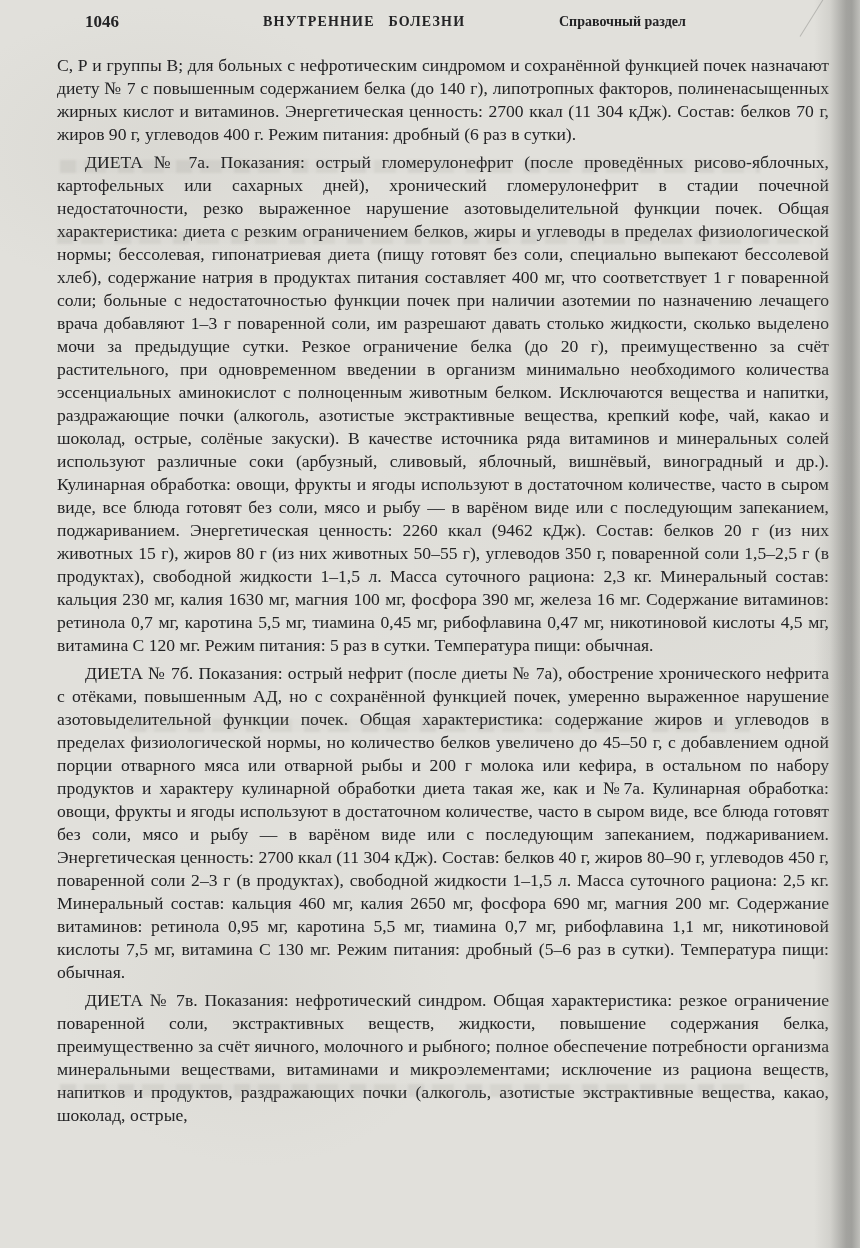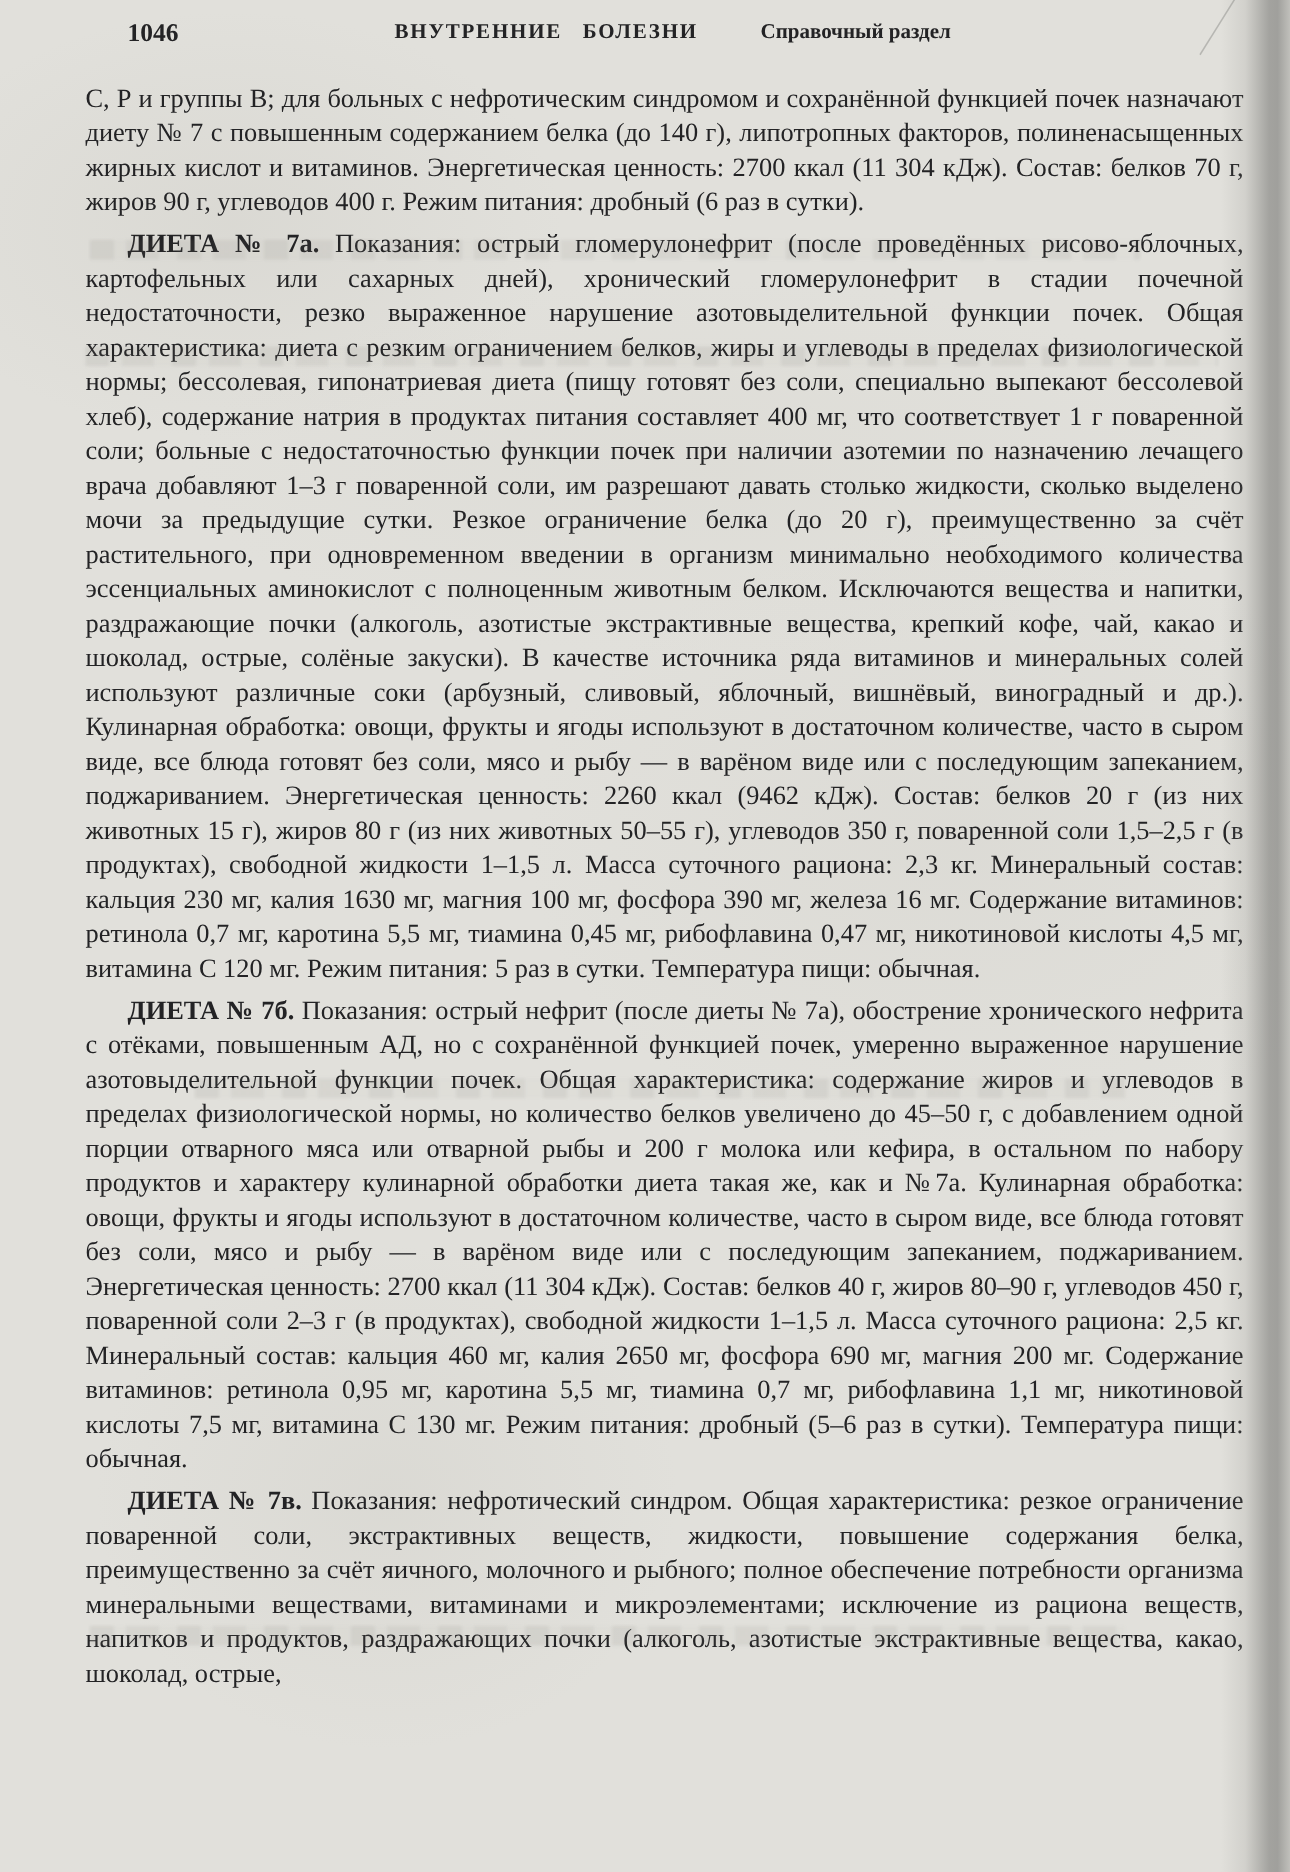--- a/index.html
+++ b/index.html
@@ -15,38 +15,38 @@
       radial-gradient(ellipse 300px 260px at 30% 80%, rgba(188,186,178,0.18), transparent 65%),
       radial-gradient(ellipse 500px 180px at 55% 25%, rgba(210,208,200,0.22), transparent 70%);
     font-family: "Liberation Serif", "DejaVu Serif", serif;
     color: #232325;
   }
   
   #header { position: absolute; top: 11px; left: 0; width: 860px; height: 26px; }
   .hdr { position: absolute; top: 0; white-space: nowrap; font-size: 14px; line-height: 22px; font-weight: bold; }
   #page-number { left: 85px; font-weight: bold; font-size: 17px; }
   #book-title  { left: 263px; letter-spacing: 1.2px; word-spacing: 9px; }
-  #section-title { left: 507px; }
+  #section-title { left: 559px; }
   
   #page-body {
     position: absolute;
     left: 57px; top: 54px;
     width: 772px;
     text-align: justify;
   }
   #page-body p.para {
     margin: 0;
     font-size: 17.6px;
     line-height: 23px;
   }
   #page-body p.para + p.para { margin-top: 5px; }
   #page-body p.para.indent { text-indent: 28px; }
   .r-normal { font-style: normal; font-weight: normal; }
   .r-italic { }
-  .r-bold   { font-weight: bold; }
+  .r-bold   { font-weight: normal; }
   
   #edge-shadow {
     position: absolute; top: 0; right: 0;
     width: 46px; height: 1248px;
     background: linear-gradient(to right,
       rgba(140,140,136,0) 0%,
       rgba(140,140,136,0.18) 35%,
       rgba(125,125,122,0.62) 70%,
       rgba(135,135,132,0.72) 82%,
       rgba(165,165,161,0.55) 100%);

